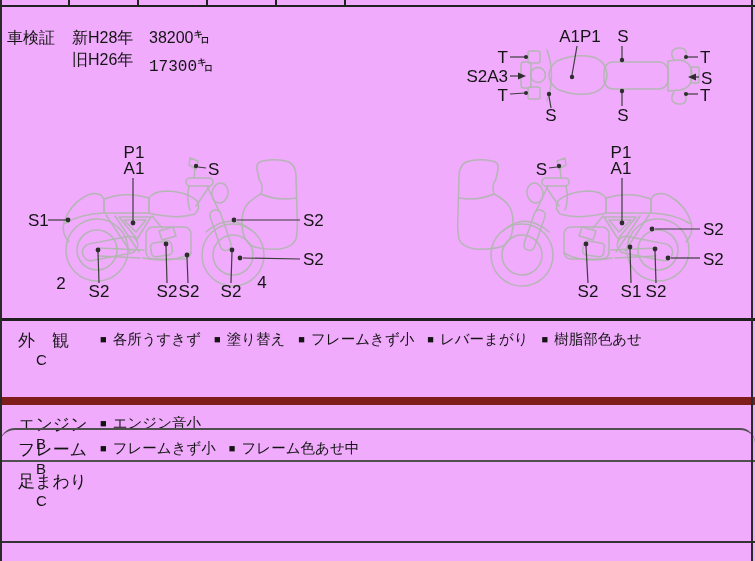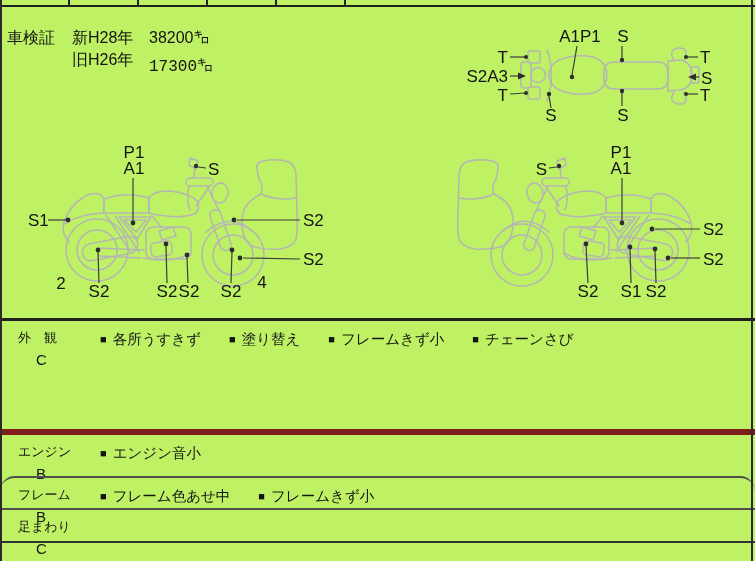--- a/index.html
+++ b/index.html
@@ -1,17 +1,17 @@
 <!DOCTYPE html>
 <html><head>
 <meta charset="utf-8">
 <style>
   html,body{margin:0;padding:0;background:#ffffff;}
   .sheet{
-    position:relative;width:755px;height:561px;background:#bef264;overflow:hidden;
+    position:relative;width:755px;height:561px;background:#f0abfc;overflow:hidden;
     font-family:"Liberation Sans","DejaVu Sans",sans-serif;color:#141414;
   }
   .vborder{position:absolute;top:0;bottom:0;width:2px;background:#2a2a2a;}
   .vborder.left{left:0;}
   .vborder.right{left:751px;}
   .topline{position:absolute;left:0;top:5px;width:755px;height:2px;background:#222;}
   .tick{position:absolute;top:0;width:2px;height:6px;background:#222;}
   .odo{position:absolute;left:0;top:0;font-size:16px;line-height:22px;white-space:nowrap;}
   .odo span{position:absolute;white-space:nowrap;}
   .odo .t{left:7px;top:27px;}
@@ -22,27 +22,27 @@
   svg{position:absolute;left:0;top:0;}
   .outline{fill:none;stroke:#b5b5b5;stroke-width:1.5;stroke-linecap:round;stroke-linejoin:round;}
   .leader{fill:none;stroke:#3d3d3d;stroke-width:1.2;}
   .dot{fill:#2d2d2d;stroke:none;}
   .arrow{fill:#2d2d2d;stroke:none;}
   .lbl{font-family:"Liberation Sans","DejaVu Sans",sans-serif;font-size:17px;fill:#141414;}
   .mid{text-anchor:middle;} .end{text-anchor:end;}
   .rows{position:absolute;left:0;top:318px;width:755px;}
   .crow{position:relative;box-sizing:border-box;width:755px;}
   .crow.r0{border-top:3px solid #1f1f1f;height:79px;}
-  .crow.r1{border-top:6px solid #7f1d1d;height:47px;margin-top:32px;}
+  .crow.r1{border-top:8px solid #7f1d1d;height:31px;}
   .crow.r2{border-top:2px solid #4f4f4f;height:32px;border-radius:15px;}
   .crow.r3{border-top:2px solid #4f4f4f;height:41px;}
   .botline{position:absolute;left:0;top:541px;width:755px;height:2px;background:#333;}
-  .rlabel{position:absolute;left:18px;top:8px;font-size:13px;white-space:nowrap;}
+  .rlabel{position:absolute;left:18px;top:8px;font-size:17px;white-space:nowrap;}
   .rgrade{position:absolute;left:36px;top:30px;font-size:15px;}
-  .ritems{position:absolute;left:100px;top:9px;display:flex;gap:28px;white-space:nowrap;font-size:14.5px;justify-content:space-between;}
+  .ritems{position:absolute;left:100px;top:9px;display:flex;gap:13px;white-space:nowrap;font-size:14.5px;justify-content:space-between;}
   .item .bul{font-size:11px;margin-right:6px;position:relative;top:-1px;}
 </style>
 </head>
 <body>
 
 <div class="sheet">
 
   <div class="topline"></div>
   <div class="tick" style="left:0"></div>
   <div class="tick" style="left:68px"></div>
@@ -211,38 +211,39 @@
 
   <div class="rows">
 
     <div class="crow r0">
       <div class="rlabel">外　観</div>
       <div class="rgrade">C</div>
       <div class="ritems">
         <span class="item"><span class="bul">■</span><span>各所うすきず</span></span>
         <span class="item"><span class="bul">■</span><span>塗り替え</span></span>
         <span class="item"><span class="bul">■</span><span>フレームきず小</span></span>
-        <span class="item"><span class="bul">■</span><span>チェーンさび</span></span>
+        <span class="item"><span class="bul">■</span><span>レバーまがり</span></span>
+        <span class="item"><span class="bul">■</span><span>樹脂部色あせ</span></span>
       </div>
     </div>
 
     <div class="crow r1">
       <div class="rlabel">エンジン</div>
       <div class="rgrade">B</div>
       <div class="ritems">
         <span class="item"><span class="bul">■</span><span>エンジン音小</span></span>
       </div>
     </div>
 
     <div class="crow r2">
       <div class="rlabel">フレーム</div>
       <div class="rgrade">B</div>
       <div class="ritems">
+        <span class="item"><span class="bul">■</span><span>フレームきず小</span></span>
         <span class="item"><span class="bul">■</span><span>フレーム色あせ中</span></span>
-        <span class="item"><span class="bul">■</span><span>フレームきず小</span></span>
       </div>
     </div>
 
     <div class="crow r3">
       <div class="rlabel">足まわり</div>
       <div class="rgrade">C</div>
     </div>
 
   </div>
 

